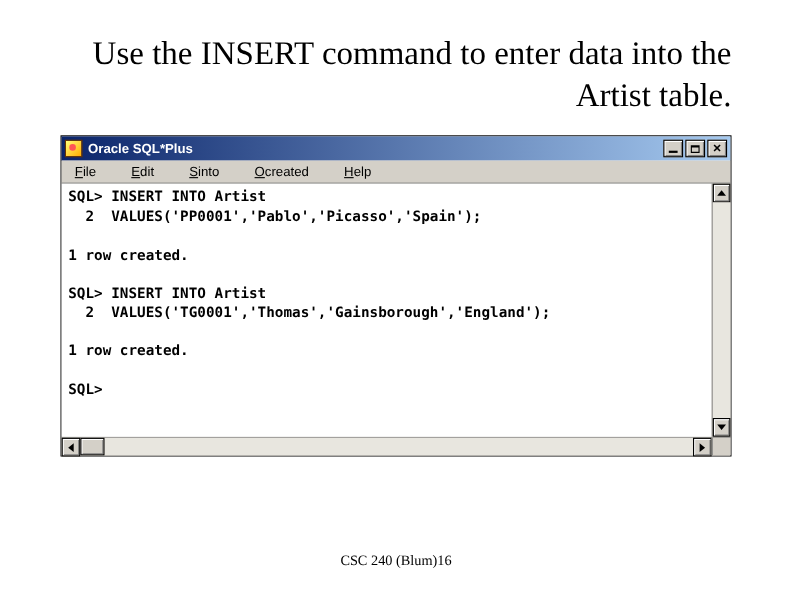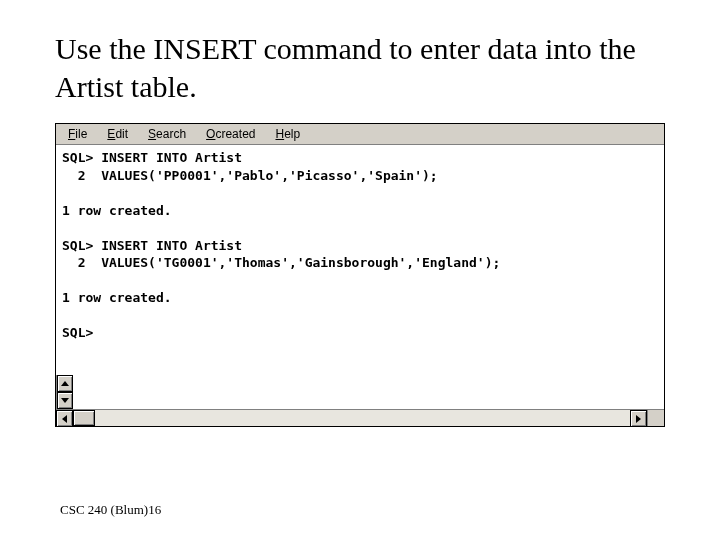--- a/index.html
+++ b/index.html
@@ -14,20 +14,21 @@
   .slide {
     width: 720px;
     height: 540px;
     padding: 30px 55px 20px 55px;
     position: relative;
   }
   .title {
     font-size: 30px;
     line-height: 1.25;
     margin-bottom: 18px;
+    text-align: right;
   }
   .window {
     border: 1px solid #000;
     width: 100%;
     font-family: Tahoma, Arial, sans-serif;
     font-size: 12px;
   }
   .titlebar {
     background: linear-gradient(to right, #0a246a, #a6caf0);
     color: #fff;
@@ -84,32 +85,31 @@
   .maximize-glyph {
     width: 8px;
     height: 7px;
     border: 1px solid #000;
     border-top: 2px solid #000;
   }
   .menubar {
     background: #d4d0c8;
     display: flex;
     padding: 2px 4px;
-    gap: 4px;
+    gap: 16px;
     border-bottom: 1px solid #808080;
   }
   .menu-item {
     padding: 1px 8px;
     cursor: default;
     font-size: 12px;
   }
   .menu-item .u { text-decoration: underline; }
   .client {
     display: flex;
-    flex-direction: column;
   }
   .content {
     flex: 1;
     background: #fff;
     padding: 4px 6px;
     font-family: "Lucida Console", "Consolas", monospace;
     font-size: 13px;
     font-weight: bold;
     white-space: pre;
     line-height: 1.35;
@@ -167,38 +167,51 @@
     width: 17px;
     background: #d4d0c8;
     border-left: 1px solid #808080;
   }
   .footer {
     position: absolute;
     bottom: 22px;
     left: 60px;
     right: 60px;
     display: flex;
-    justify-content: flex-start;
+    justify-content: center;
     font-size: 13px;
   }
 </style>
 </head>
 <body>
 
 <div class="slide">
 
   <div class="title">Use the INSERT command to enter data into the Artist table.</div>
 
   <div class="window">
 
+    <div class="titlebar">
+      <div class="app-icon"></div>
+      <div class="titlebar-text">Oracle SQL*Plus</div>
+      <div class="win-btns">
+        <div class="win-btn">
+            <div class="minimize-glyph"></div>
+          </div>
+        <div class="win-btn">
+            <div class="maximize-glyph"></div>
+          </div>
+        <div class="win-btn">✕</div>
+      </div>
+    </div>
 
     <div class="menubar">
       <div class="menu-item"><span class="u">F</span><span>ile</span></div>
       <div class="menu-item"><span class="u">E</span><span>dit</span></div>
-      <div class="menu-item"><span class="u">S</span><span>earch</span></div>
+      <div class="menu-item"><span class="u">S</span><span>into</span></div>
       <div class="menu-item"><span class="u">O</span><span>created</span></div>
       <div class="menu-item"><span class="u">H</span><span>elp</span></div>
     </div>
 
     <div class="client">
       <div class="content">SQL&gt; INSERT INTO Artist
   2  VALUES('PP0001','Pablo','Picasso','Spain');
 
 1 row created.
 

